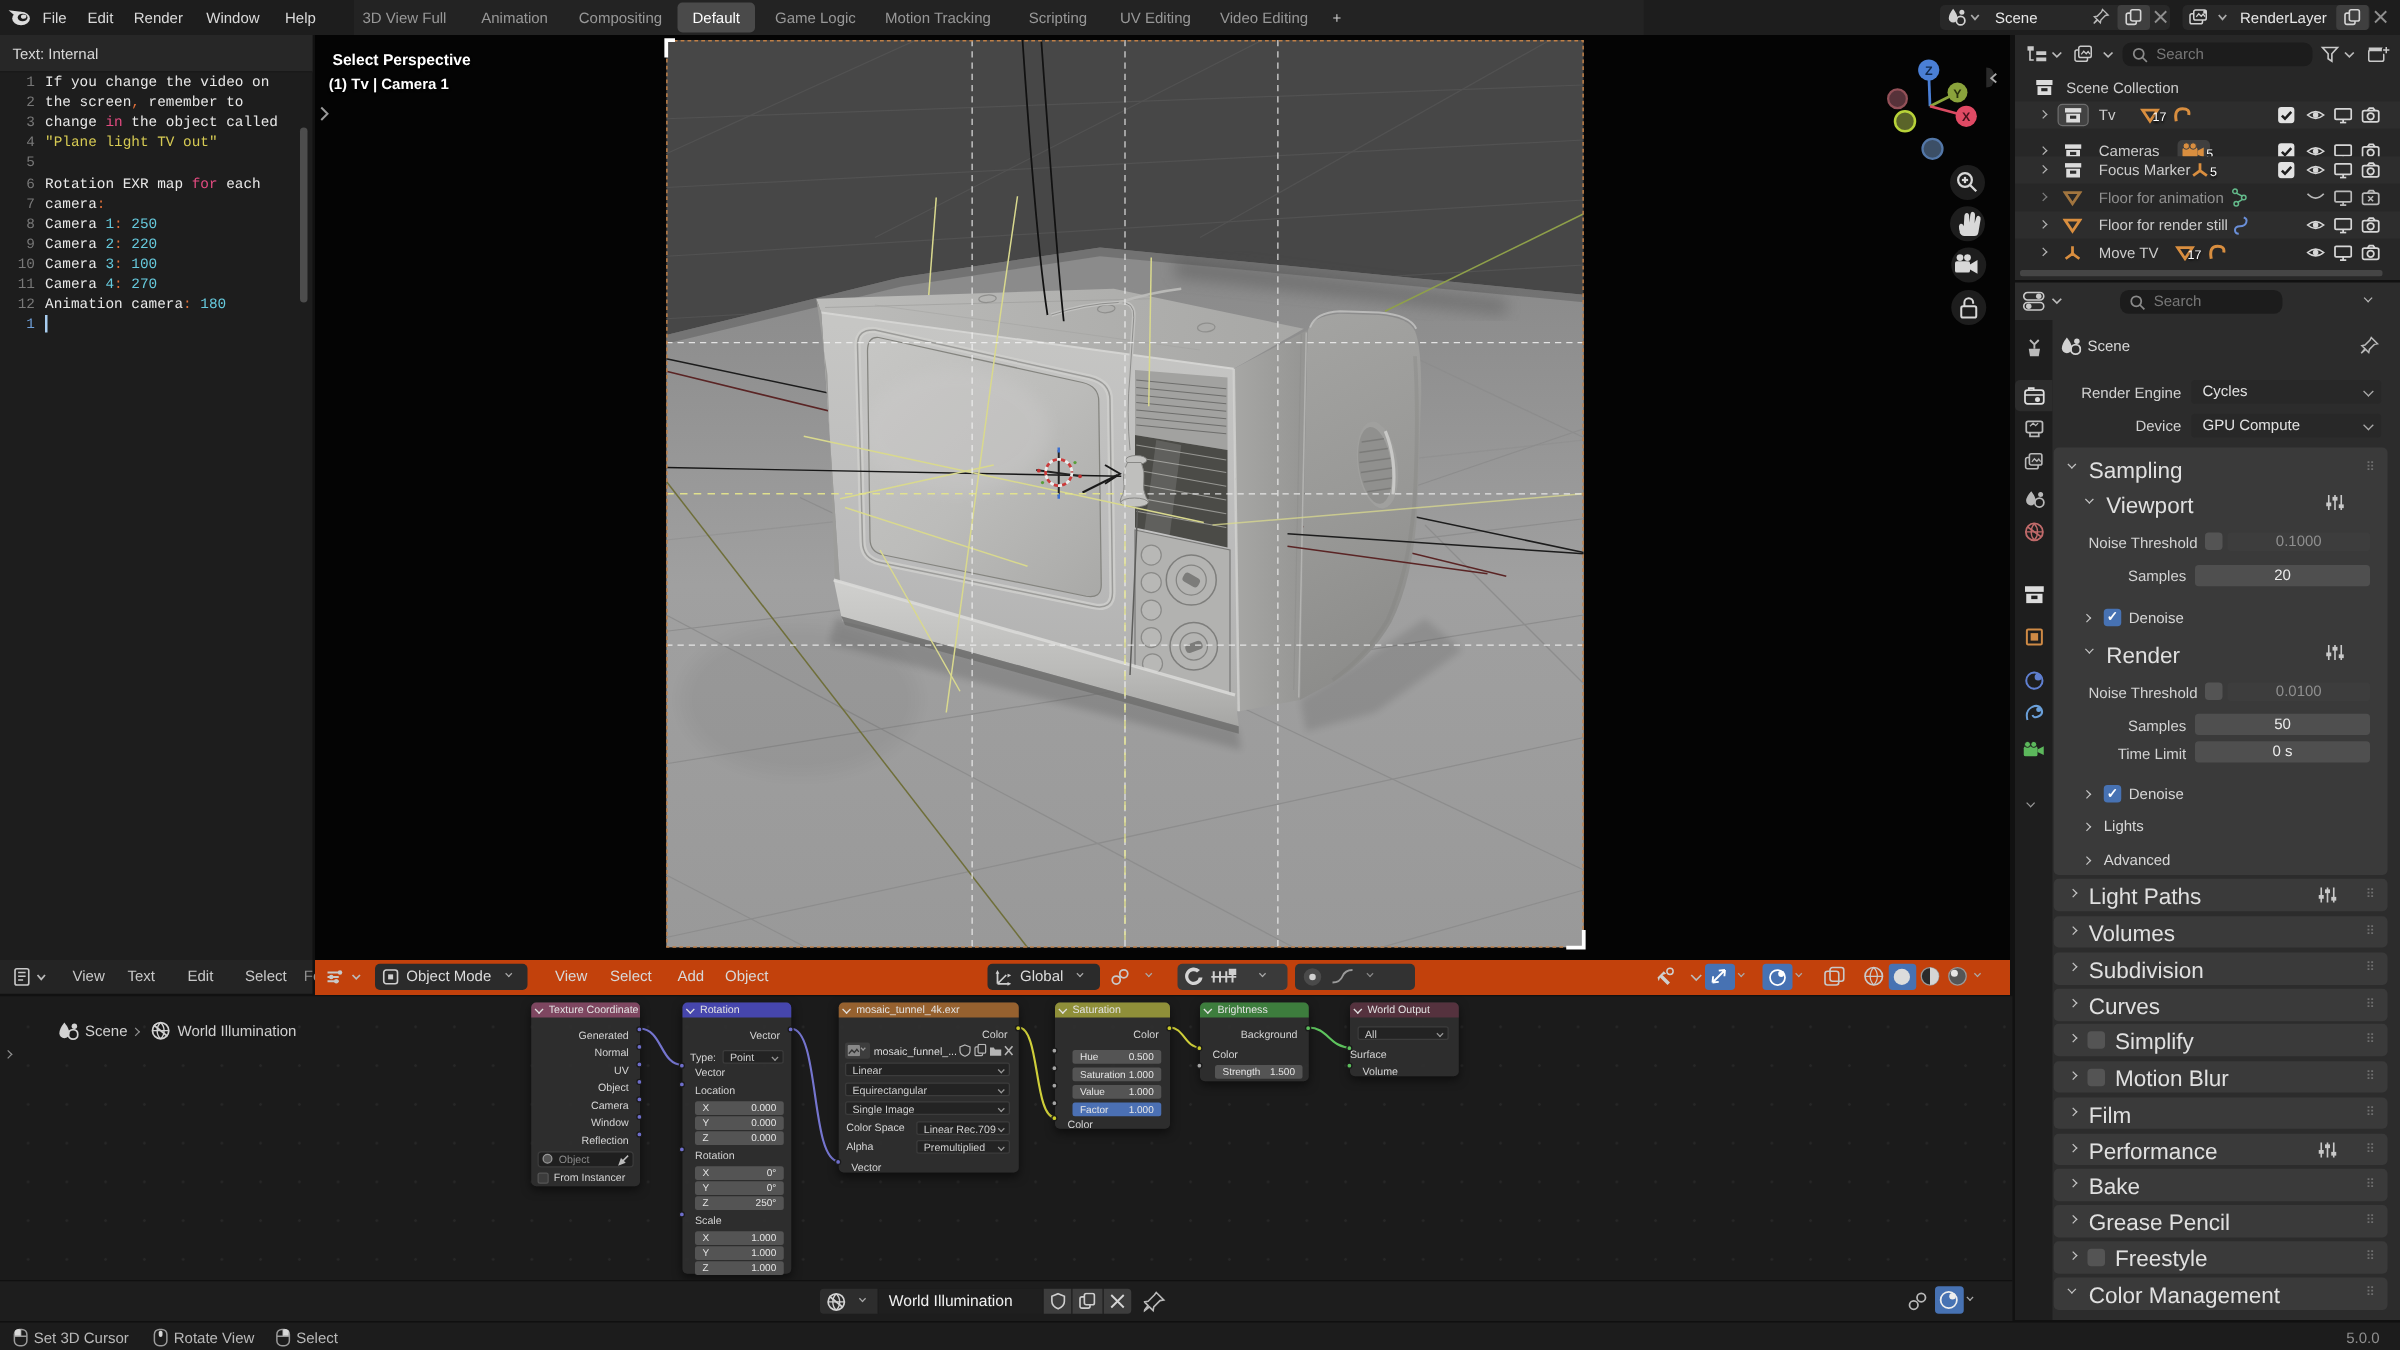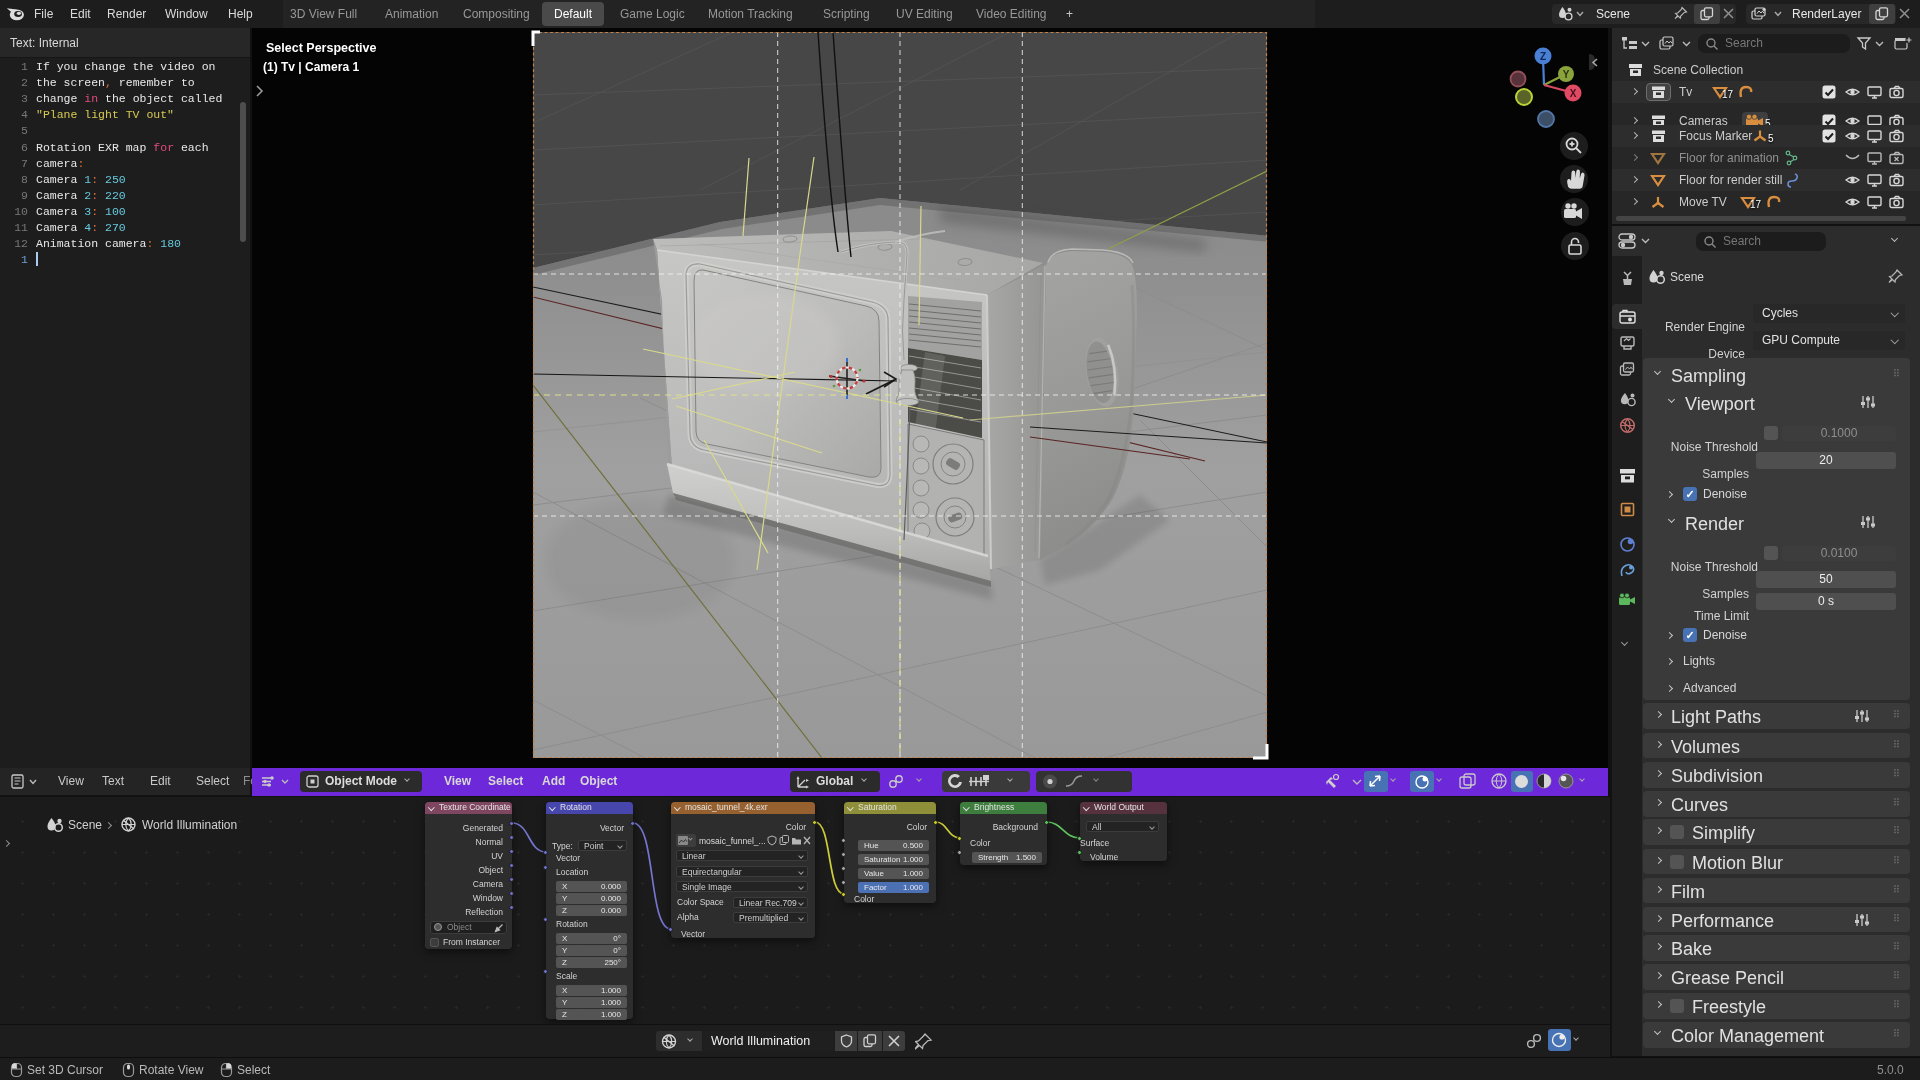--- a/index.html
+++ b/index.html
@@ -22,21 +22,21 @@
 .kw { color:#e24b80; }
 .pu { color:#e0703a; }
 .st { color:#d6ca53; }
 .nu { color:#66c9dc; }
 #textfooter { position:absolute; left:0; top:768px; width:250px; height:27px; background:#242424; color:#c9c9c9; font-size:12px; }
 #textfooter span { position:absolute; top:6px; }
 
 #viewport { position:absolute; left:252px; top:28px; width:1356px; height:740px; background:#000; }
 #vphud1 { position:absolute; left:14px; top:13px; color:#fff; font-size:12.5px; font-weight:bold; text-shadow:0 1px 2px #000; }
 #vphud2 { position:absolute; left:11px; top:32px; color:#fff; font-size:12px; font-weight:bold; text-shadow:0 1px 2px #000; }
-#vpfooter { position:absolute; left:252px; top:768px; width:1356px; height:28px; background:#6d28d9; color:#d8d8d8; font-size:12px;font-weight:bold; }
+#vpfooter { position:absolute; left:252px; top:768px; width:1356px; height:28px; background:#c2410c; color:#d8d8d8; font-size:12px; }
 #vpfooter .m { position:absolute; top:6px; }
 .wbtn { position:absolute; top:3px; height:21px; background:#2b2b2b; border-radius:4px; color:#dcdcdc; }
 
 #nodeed { position:absolute; left:0; top:797px; width:1610px; height:227px; background:#1b1b1b; overflow:hidden;}
 #nodefooter { position:absolute; left:0; top:1024px; width:1610px; height:33px; background:#1d1d1d; border-top:1px solid #101010;}
 .node { position:absolute; background:rgba(46,46,46,0.97); border-radius:4px; font-size:8.5px; color:#d4d4d4; box-shadow:0 3px 8px rgba(0,0,0,0.5); }
 .nhead { position:absolute; left:0; top:0; width:100%; height:11.5px; border-radius:4px 4px 0 0; color:#e2e2e2; font-size:8.5px; line-height:11px; padding-left:14px; }
 .nhead:before { content:""; position:absolute; left:4px; top:3px; width:3.5px; height:3.5px; border-right:1.2px solid #e0e0e0; border-bottom:1.2px solid #e0e0e0; transform:rotate(45deg); }
 .nrow { position:absolute; height:12px; line-height:12px; }
 .nfield { position:absolute; height:11px; line-height:11px; background:#545454; border-radius:2px; color:#e6e6e6; font-size:8px; }
@@ -49,21 +49,21 @@
 
 #outliner { position:absolute; left:1612px; top:28px; width:308px; height:196px; background:#272727; font-size:12px; color:#cccccc; }
 .orow { position:absolute; left:0; width:308px; height:22px; line-height:22px; }
 .orow.alt { background:#2d2d2d; }
 
 #props { position:absolute; left:1612px; top:226px; width:308px; height:830px; background:#2c2c2c; font-size:12px; color:#d6d6d6; }
 #ptabs { position:absolute; left:0; top:30px; width:30px; height:800px; background:#1e1e1e; }
 .panel { position:absolute; left:31px; width:267px; background:#3a3a3a; border-radius:4px; }
 .phead { font-size:18px; color:#e0e0e0; }
 .dots:after { content:"⠿"; color:#6f6f6f; font-size:10px; }
-.plabel { position:absolute; text-align:right; color:#d2d2d2;margin-top:13px; }
+.plabel { position:absolute; text-align:right; color:#d2d2d2; }
 .pfield { position:absolute; background:#4f4f4f; border-radius:3px; text-align:center; color:#ededed; }
 .pfield.dis { background:#3d3d3d; color:#8f8f8f; }
 .pdrop { position:absolute; background:#282828; border-radius:3px; color:#e2e2e2; padding-left:9px; }
 .pdrop:after { content:""; position:absolute; right:8px; top:6px; width:4.5px; height:4.5px; border-right:1.4px solid #aaa; border-bottom:1.4px solid #aaa; transform:rotate(45deg); }
 .cbx { position:absolute; width:14px; height:14px; border-radius:3px; background:#545454; }
 .cbx.on { background:#4772b3; color:#fff; font-size:11px; text-align:center; line-height:14px; font-weight:bold;}
 .cr { position:absolute; width:5px; height:5px; border-right:1.5px solid #b4b4b4; border-top:1.5px solid #b4b4b4; transform:rotate(45deg); }
 .cd { position:absolute; width:5px; height:5px; border-right:1.5px solid #b4b4b4; border-bottom:1.5px solid #b4b4b4; transform:rotate(45deg); }
 .cds { position:absolute; width:4px; height:4px; border-right:1.2px solid #a0a0a0; border-bottom:1.2px solid #a0a0a0; transform:rotate(45deg); }
 

